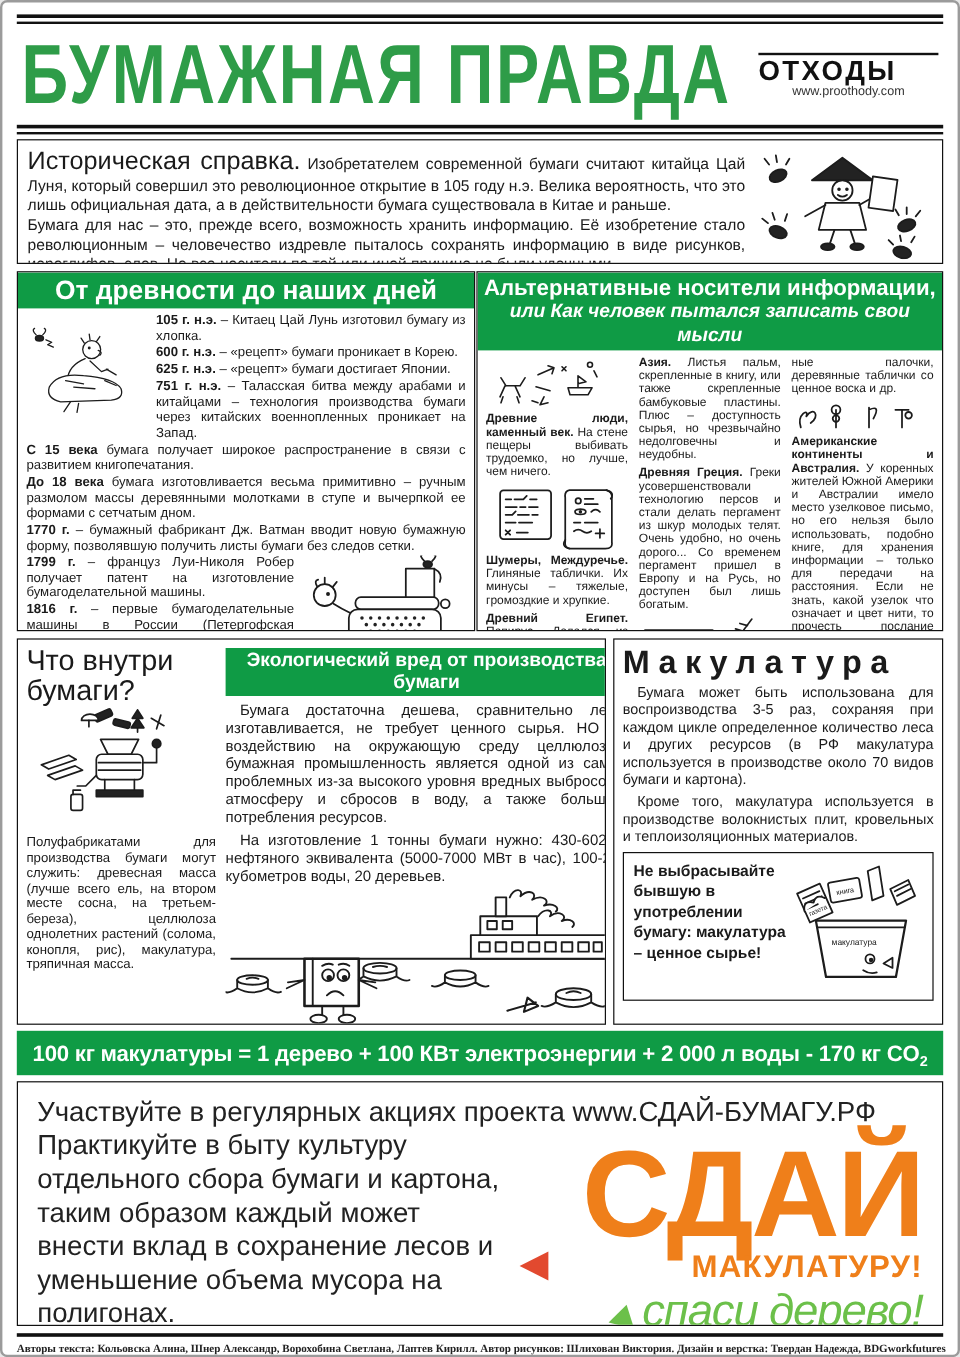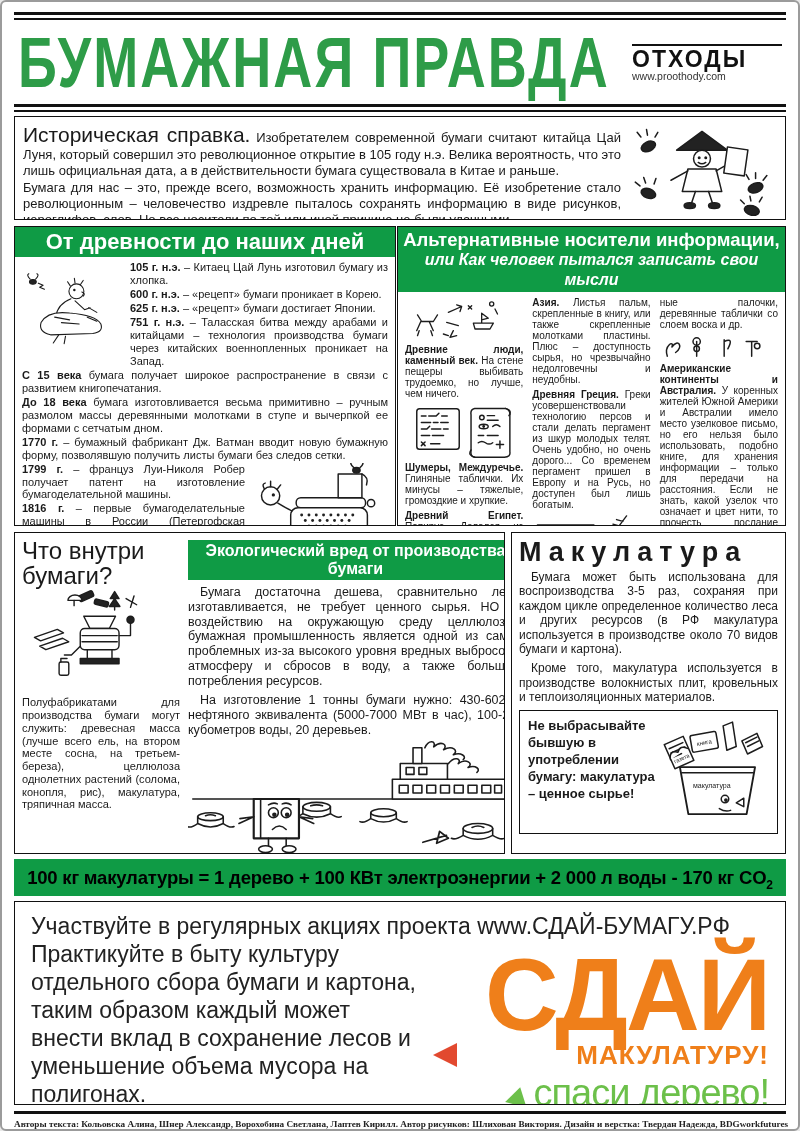--- a/index.html
+++ b/index.html
@@ -12,21 +12,21 @@
 
   
   .masthead{display:flex;justify-content:space-between;align-items:center;height:80px;padding:2px 4px;}
   .np-title{font-weight:bold;font-size:53px;color:#2E9C48;letter-spacing:2px;
             transform:scale(1.02,1.32);transform-origin:left center;white-space:nowrap;}
   .logo{width:150px;text-align:left;line-height:1;}
   .logo-top{display:flex;align-items:flex-start;}
   .logo-pro{font-size:36px;font-weight:bold;letter-spacing:-1px;color:#111;}
   .logo-sfx{font-size:9.5px;font-weight:bold;margin:4px 0 0 2px;line-height:1.15;color:#111;}
   .logo-oth{border-top:2px solid #111;margin-top:2px;padding-top:2px;font-size:23px;font-weight:bold;letter-spacing:2px;color:#111;}
-  .logo-site{font-size:10.5px;color:#333;margin-top:0;}
+  .logo-site{font-size:10.5px;color:#333;margin-top:0;text-align:center;}
 
   .box{border:1.5px solid #111;background:#fff;box-sizing:border-box;overflow:hidden;}
 
   
   .hist{display:flex;gap:6px;height:104px;margin-top:4px;padding:5px 8px;}
   .hist-text{flex:1;font-size:13px;line-height:1.2;text-align:justify;}
   .hist-title{font-size:21px;font-weight:normal;}
   .hist-text p{margin:0 0 2px 0;}
   .hist-art{width:150px;flex:none;}
 
@@ -60,32 +60,32 @@
   .colB p{font-size:12.5px;line-height:1.18;text-align:justify;margin:5px 0 0 0;}
   .colB p span.ind, .colC p span.ind{display:inline-block;width:12px;}
   .scene{margin-top:auto;}
   .colC{width:275px;flex:none;padding:3px 7px;}
   .colC h2{margin:1px 0 2px 0;font-size:27px;letter-spacing:7px;font-weight:bold;white-space:nowrap;}
   .colC p{font-size:12px;line-height:1.2;text-align:justify;margin:0 0 5px 0;}
   .callout{border:1.5px solid #111;display:flex;gap:4px;padding:6px 6px 2px 8px;height:124px;box-sizing:border-box;}
   .callout-text{flex:1;font-size:13px;font-weight:bold;line-height:1.32;}
 
   
-  .banner{margin-top:5px;background:#0F9B45;color:#000000;text-align:center;
+  .banner{margin-top:5px;background:#0F9B45;color:#ffffff;text-align:center;
           font-weight:bold;font-size:18.5px;height:37px;line-height:37px;letter-spacing:-0.2px;}
   .banner sub{font-size:12px;}
 
   
   .action{margin-top:5px;height:204px;padding:10px 16px;}
   .action p{font-size:23px;line-height:1.22;margin:0;color:#222;}
   .sdaj{float:right;width:336px;margin:14px 0 0 10px;text-align:right;}
   .sdaj-word{font-size:102px;line-height:0.82;font-weight:bold;color:#EF7F1A;letter-spacing:-2px;}
   .sdaj-r2{display:flex;align-items:center;justify-content:space-between;margin-top:2px;}
   .sdaj-mak{font-size:26px;font-weight:bold;color:#EF7F1A;letter-spacing:1px;}
-  .sdaj-r3{display:flex;align-items:center;justify-content:flex-end;gap:4px;margin-top:1px;}
+  .sdaj-r3{display:flex;align-items:center;justify-content:flex-end;gap:4px;margin-top:1px;font-style:italic;}
   .sdaj-spasi{font-size:38px;color:#6CC04A;letter-spacing:-1px;}
   .tri-left{width:0;height:0;border-top:12px solid transparent;border-bottom:12px solid transparent;
             border-right:24px solid #E2492F;}
   .tri-up{width:0;height:0;border-left:11px solid transparent;border-right:11px solid transparent;
           border-bottom:18px solid #6CC04A;transform:rotate(14deg);margin-bottom:-6px;}
 
   
   .footer{margin-top:6px;border-top:3px solid #111;padding-top:5px;}
   .credits{font-family:"Liberation Serif",serif;font-weight:bold;font-size:9.2px;
            white-space:nowrap;color:#222;text-align:justify;}
@@ -260,35 +260,35 @@
                   <ellipse cx="20" cy="26" rx="5" ry="2.5"></ellipse>
                   <circle cx="20" cy="26" r="0.8" fill="#222"></circle>
                 <path d="M30,26 q4,-4 8,0 M14,36 h6 m4,0 h12 M14,44 q4,-3 8,0 t8,0 M38,42 v8 m-4,-4 h8"></path>
               </g>
             </svg>
           </span>
           <p><b>Шумеры, Междуречье.</b> <span>Глиняные таблички. Их минусы – тяжелые, громоздкие и хрупкие.</span></p>
           <p><b>Древний Египет.</b> <span>Папирус. Делался из стеблей тростника. Со временем, увы, темнеет и ломается.</span></p>
         </div>
         <div class="alt-col">
-          <p><b>Азия.</b> <span>Листья пальм, скрепленные в книгу, или также скрепленные молотками пластины. Плюс – доступность сырья, но чрезвычайно недолговечны и неудобны.</span></p>
+          <p><b>Азия.</b> <span>Листья пальм, скрепленные в книгу, или также скрепленные бамбуковые пластины. Плюс – доступность сырья, но чрезвычайно недолговечны и неудобны.</span></p>
           <p><b>Древняя Греция.</b> <span>Греки усовершенствовали технологию персов и стали делать пергамент из шкур молодых телят. Очень удобно, но очень дорого... Со временем пергамент пришел в Европу и на Русь, но доступен был лишь богатым.</span></p>
           <span class="cimg">
             <svg width="100" height="42" viewBox="0 0 110 46">
               <g class="doodle" stroke-width="1.3">
                 <path d="M6,12 h62 l6,6 v22 h-62 l-6,-6 z" fill="#fff"></path>
                 <path d="M12,20 q6,3 12,0 t12,0 t12,0 M12,27 q6,3 12,0 t12,0 M12,34 q6,3 12,0 t12,0 t12,0"></path>
                 <path d="M104,2 L74,42 M100,8 l-7,-2 M96,13 l-7,-2 M92,19 l-7,-2" stroke-width="1.5"></path>
               </g>
             </svg>
           </span>
 
         </div>
         <div class="alt-col">
-          <p>ные палочки, деревянные таблички со слоем воска и др.</p>
+          <p>ные палочки, деревянные таблички со ценное воска и др.</p>
           <span class="cimg">
             <svg width="110" height="26" viewBox="0 0 120 28">
               <g class="doodle" stroke-width="1.6">
                 <path d="M8,24 C4,12 16,6 13,14 C20,4 26,14 17,20"></path>
                 <path d="M40,24 V8"></path>
                   <circle cx="40" cy="8" r="4"></circle>
                   <circle cx="40" cy="16" r="3"></circle>
                 <path d="M70,24 V6 M70,8 q11,-5 4,8"></path>
                 <path d="M100,24 V8 M94,8 h12"></path>
                   <circle cx="106" cy="13" r="3"></circle>

